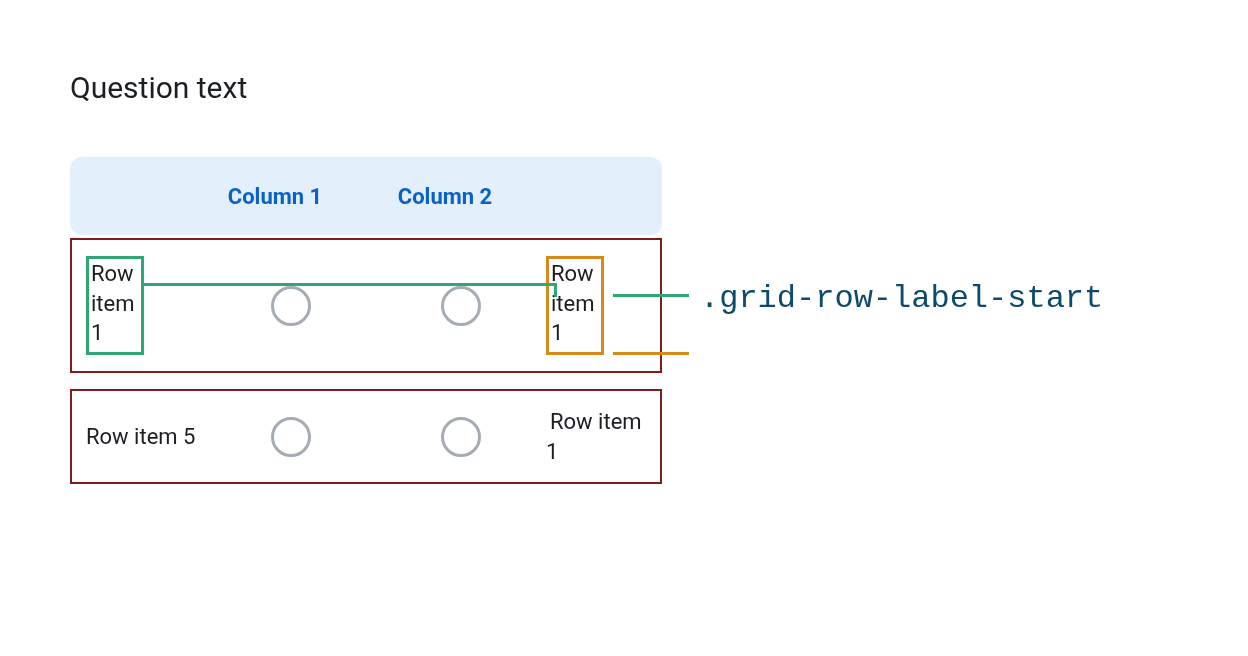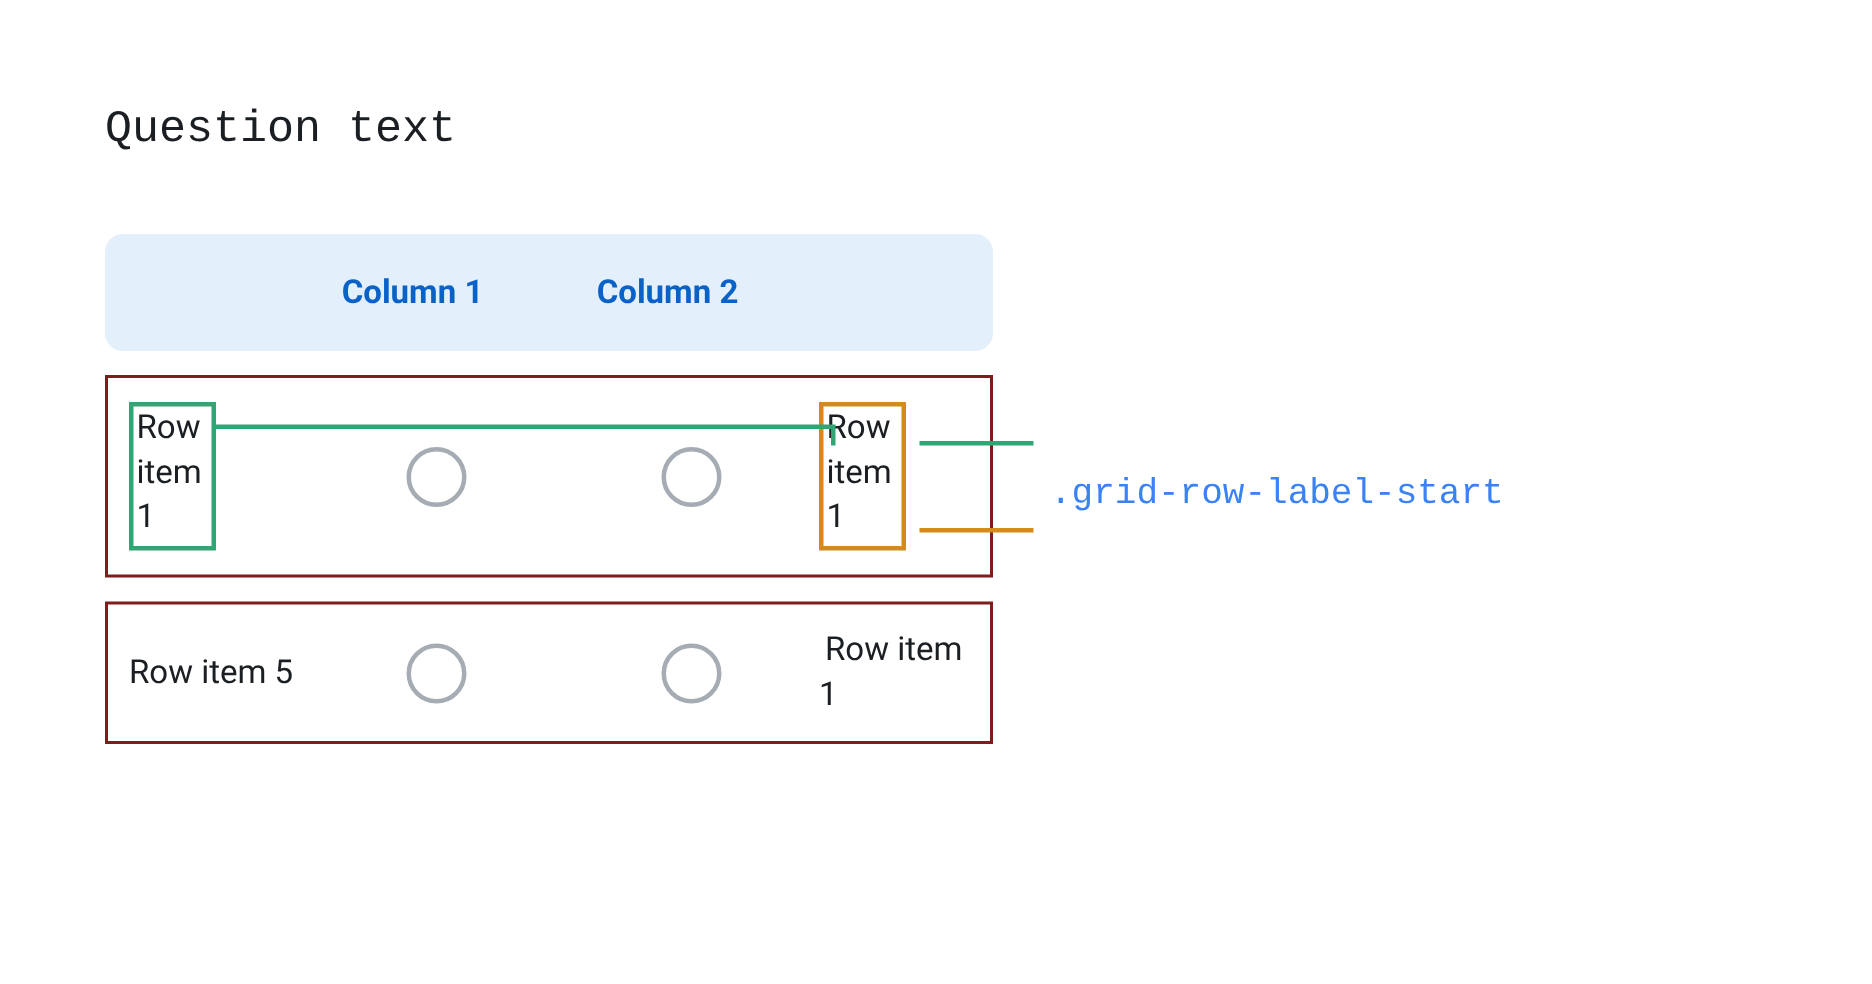--- a/index.html
+++ b/index.html
@@ -22,33 +22,32 @@
       height: 656px;
       background: #fff;
       border-radius: 16px;
       padding: 70px 70px 0 70px;
     }
     .question-title {
       font-size: 30px;
       font-weight: 400;
       color: #1b1f23;
       margin-bottom: 52px;
-      font-family: Liberation Mono, monospace;
     }
     .grid-wrap {
       width: 592px;
     }
     .header-row {
       display: grid;
       grid-template-columns: 120px 170px 170px 1fr;
       align-items: center;
       background: #e3f0fb;
       border-radius: 12px;
       height: 78px;
-      margin-bottom: 16px;
+      margin-bottom: 3px;
     }
     .col-header {
       color: #0a62c9;
       font-weight: 700;
       font-size: 22px;
       text-align: center;
     }
     .data-row {
       display: grid;
       grid-template-columns: 120px 170px 170px 1fr;
@@ -122,24 +121,23 @@
       position: absolute;
       top: 352px;
       left: 613px;
       width: 76px;
       height: 3px;
       background: #d68a1c;
     }
     .callout {
       position: absolute;
       font-family: "SFMono-Regular", Consolas, "Liberation Mono", Menlo, monospace;
-      font-size: 24px;
-      color: #3b82f6;
+      font-size: 32px;
+      color: #0c4a6e;
       white-space: nowrap;
-      margin-top: 36px;
     }
     .callout-start { top: 280px; left: 700px; }
     .callout-end   { top: 338px; left: 700px; }
   </style>
 </head>
 <body>
 
 <div class="card">
 
   <h2 class="question-title">Question text</h2>

